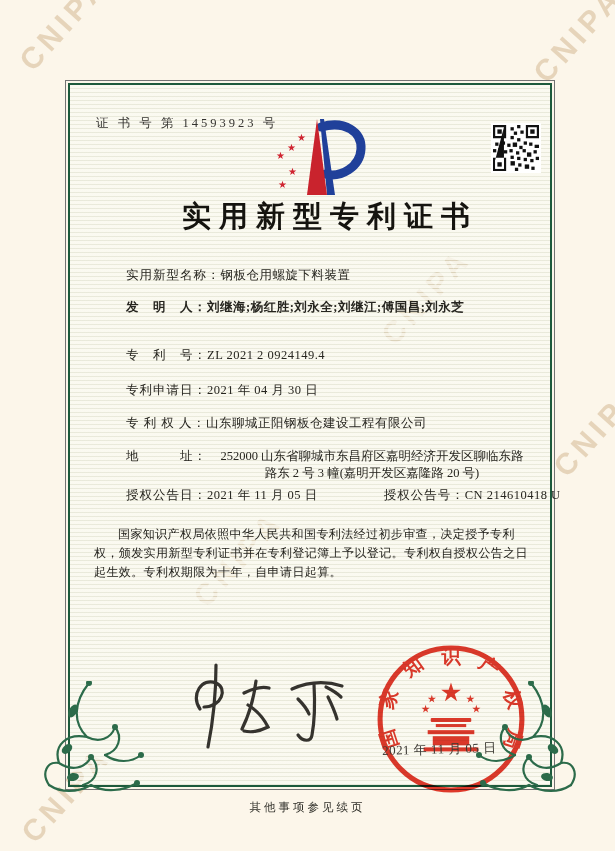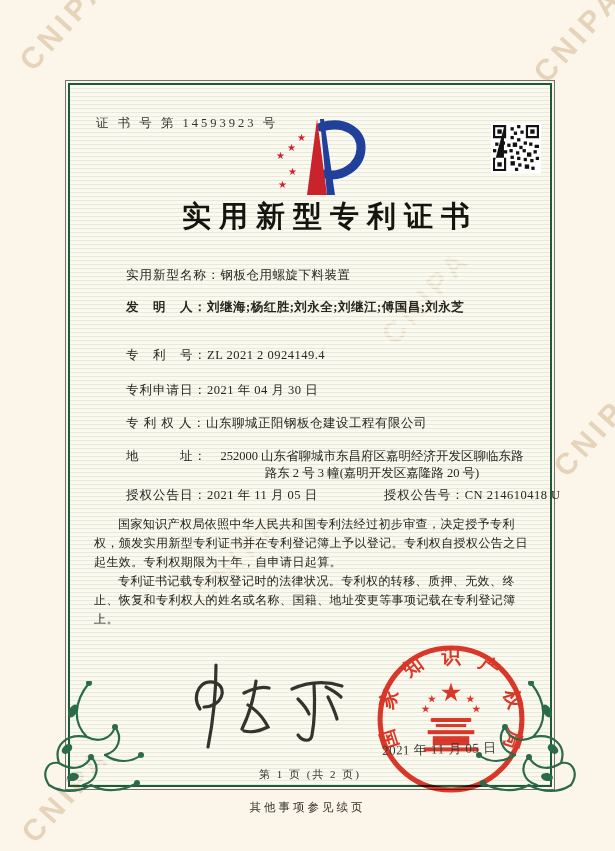--- a/index.html
+++ b/index.html
@@ -43,21 +43,21 @@
   }
   
   .fields{position:absolute;left:26px;top:176px;width:436px;font-size:12.5px;color:#26251f;}
   .frow{position:absolute;left:0;white-space:nowrap;}
   .frow .lbl{letter-spacing:1px;margin-left:30px;}
   .frow .val{letter-spacing:0.5px;}
   .addr-lines{display:inline-block;vertical-align:top;white-space:normal;width:330px;line-height:17px;}
   .pair2{margin-left:36px;}
   
   .paras{
-    position:absolute;left:24px;top:430px;width:438px;
+    position:absolute;left:24px;top:440px;width:438px;
     font-size:12px;line-height:19px;color:#1e1d18;letter-spacing:0.4px;
   }
   .paras p{margin:0;text-indent:2em;}
   
   .signer{position:absolute;left:30px;top:604px;font-size:13.5px;color:#2b2a25;line-height:26px;letter-spacing:2px;}
   .signature{position:absolute;left:100px;top:572px;width:195px;height:100px;}
   
   .seal{position:absolute;left:305px;top:558px;width:152px;height:152px;opacity:0.93;mix-blend-mode:multiply;}
   .seal text{font-weight:bold;fill:#dc2a1a;}
   .seal-date{
@@ -165,21 +165,20 @@
       <div class="frow" style="top:187px;text-align:center;">
         <span class="lbl" style="vertical-align:top;">地　　　址：</span><span class="addr-lines"><span>252000 山东省聊城市东昌府区嘉明经济开发区聊临东路</span><br><span>路东 2 号 3 幢(嘉明开发区嘉隆路 20 号)</span></span>
       </div>
       <div class="frow" style="top:226px;">
         <span class="lbl">授权公告日：</span><span class="val">2021 年 11 月 05 日</span><span class="pair2"><span class="lbl">授权公告号：</span><span class="val">CN 214610418 U</span></span>
       </div>
     </div>
 
     <div class="paras">
       <p>国家知识产权局依照中华人民共和国专利法经过初步审查，决定授予专利权，颁发实用新型专利证书并在专利登记簿上予以登记。专利权自授权公告之日起生效。专利权期限为十年，自申请日起算。</p>
-      <p>专利证书记载专利权登记时的法律状况。专利权的转移、质押、无效、终止、恢复和专利权人的姓名或名称、国籍、地址变更等事项记载在专利登记簿上。</p>
     </div>
 
 
     <svg class="signature" viewBox="0 0 195 100">
       <g fill="none" stroke="#35332e" stroke-width="3.2" stroke-linecap="round">
         <path d="M30 52 C20 38 32 20 46 26 C58 31 52 50 34 50"></path>
         <path d="M46 8 C46 32 44 60 38 90"></path>
         <path d="M86 24 C84 40 80 56 72 72"></path>
         <path d="M74 36 C84 31 92 29 99 31"></path>
         <path d="M78 48 C88 54 94 62 98 70 C90 74 82 76 74 74"></path>
@@ -210,21 +209,20 @@
         <text x="100" y="68" font-size="9" text-anchor="middle">★</text>
         <rect x="55" y="74" width="40" height="4" rx="1"></rect>
         <rect x="60" y="80" width="30" height="3"></rect>
         <rect x="52" y="86" width="46" height="4"></rect>
         <rect x="57" y="92" width="36" height="9"></rect>
         <rect x="48" y="103" width="54" height="4"></rect>
       </g>
     </svg>
     <div class="seal-date">2021 年 11 月 05 日</div>
 
-    <div class="pageno">第 1 页 (共 2 页)</div>
 
     <svg class="orn orn-left" viewBox="0 0 118 118">
       <g stroke="#2c6b4a" fill="none" stroke-width="2.2" stroke-linecap="round">
         <path d="M46 2 C30 22 30 42 44 56 C24 52 10 64 16 82 C4 80 -2 92 6 104"></path>
         <path d="M44 56 C56 62 68 58 72 46 C80 56 76 70 62 74"></path>
         <path d="M16 82 C28 90 42 88 48 76 C58 86 54 100 40 104"></path>
         <path d="M6 104 C18 112 34 112 48 104 C62 112 80 110 94 102"></path>
         <path d="M62 74 C74 82 88 82 98 74"></path>
       </g>
       <g fill="#2c6b4a">

